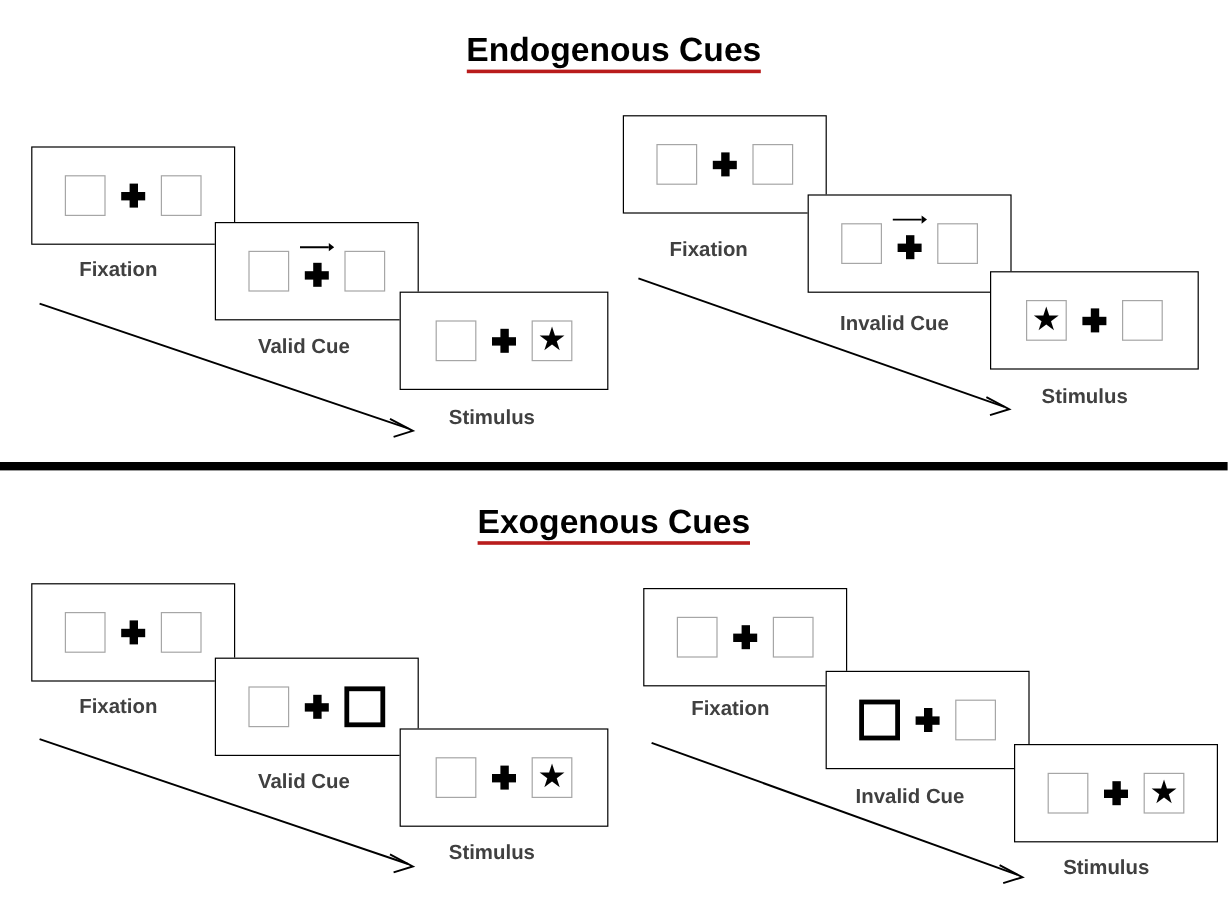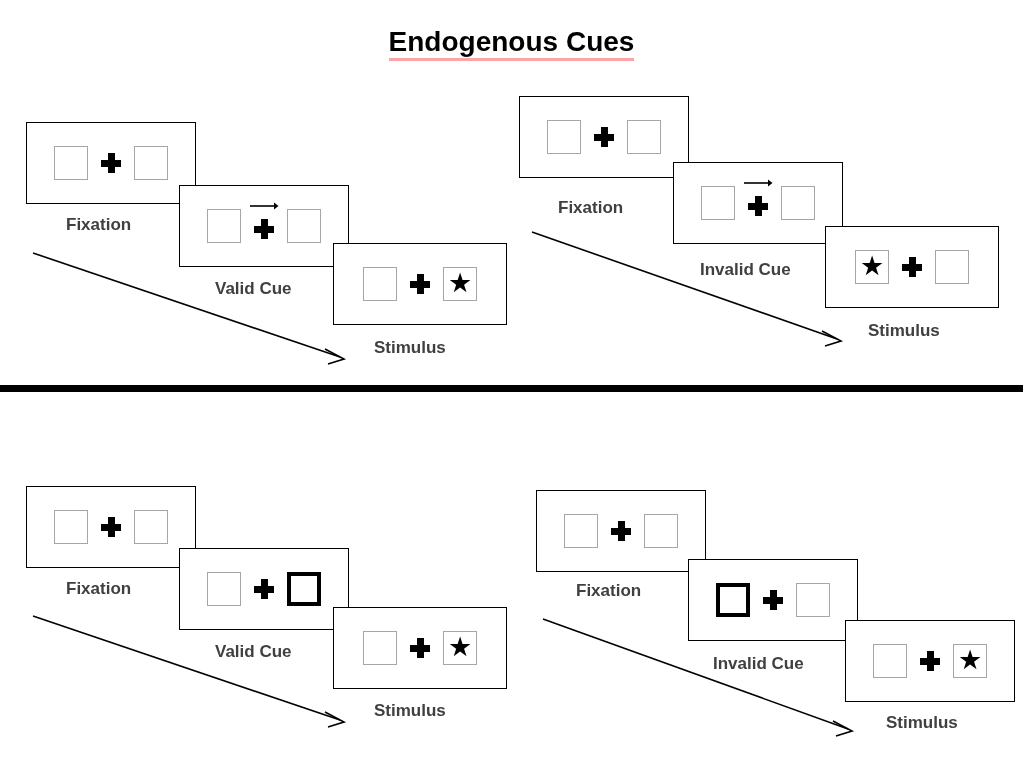--- a/index.html
+++ b/index.html
@@ -25,21 +25,21 @@
   .section-title {
     position: absolute;
     width: 100%;
     text-align: center;
     font-size: 28px;
     font-weight: bold;
     color: #000;
     letter-spacing: 0px;
   }
   .section-title span.t {
-    border-bottom: 3px solid #fca5a5;
+    border-bottom: 3px solid #b91c1c;
     padding-bottom: 1px;
   }
 
   
   .divider {
     position: absolute;
     left: 0;
     width: 1023px;
     height: 7px;
     background: #000;
@@ -230,20 +230,23 @@
   </div>
   <div class="caption" style="left:868px; top:321px;">Stimulus</div>
 
   <svg class="timeline-arrow" style="left:527px; top:224px; width:330px; height:130px;" viewBox="0 0 330 130">
     <line x1="5" y1="8" x2="310" y2="115" stroke="#000" stroke-width="1.6"></line>
     <polyline points="295,107 314,117 298,122" fill="none" stroke="#000" stroke-width="1.6"></polyline>
   </svg>
 
   <div class="divider" style="top:385px;"></div>
 
+  <div class="section-title" style="top:419px;">
+    <span class="t">Exogenous Cues</span>
+  </div>
 
   <div class="frame" style="left:26px; top:486px; width:170px; height:82px;">
     <div class="frame-inner">
       <div class="sqbox"></div>
       <div class="cross-wrap">
         <div class="cross"></div>
       </div>
       <div class="sqbox"></div>
     </div>
   </div>

